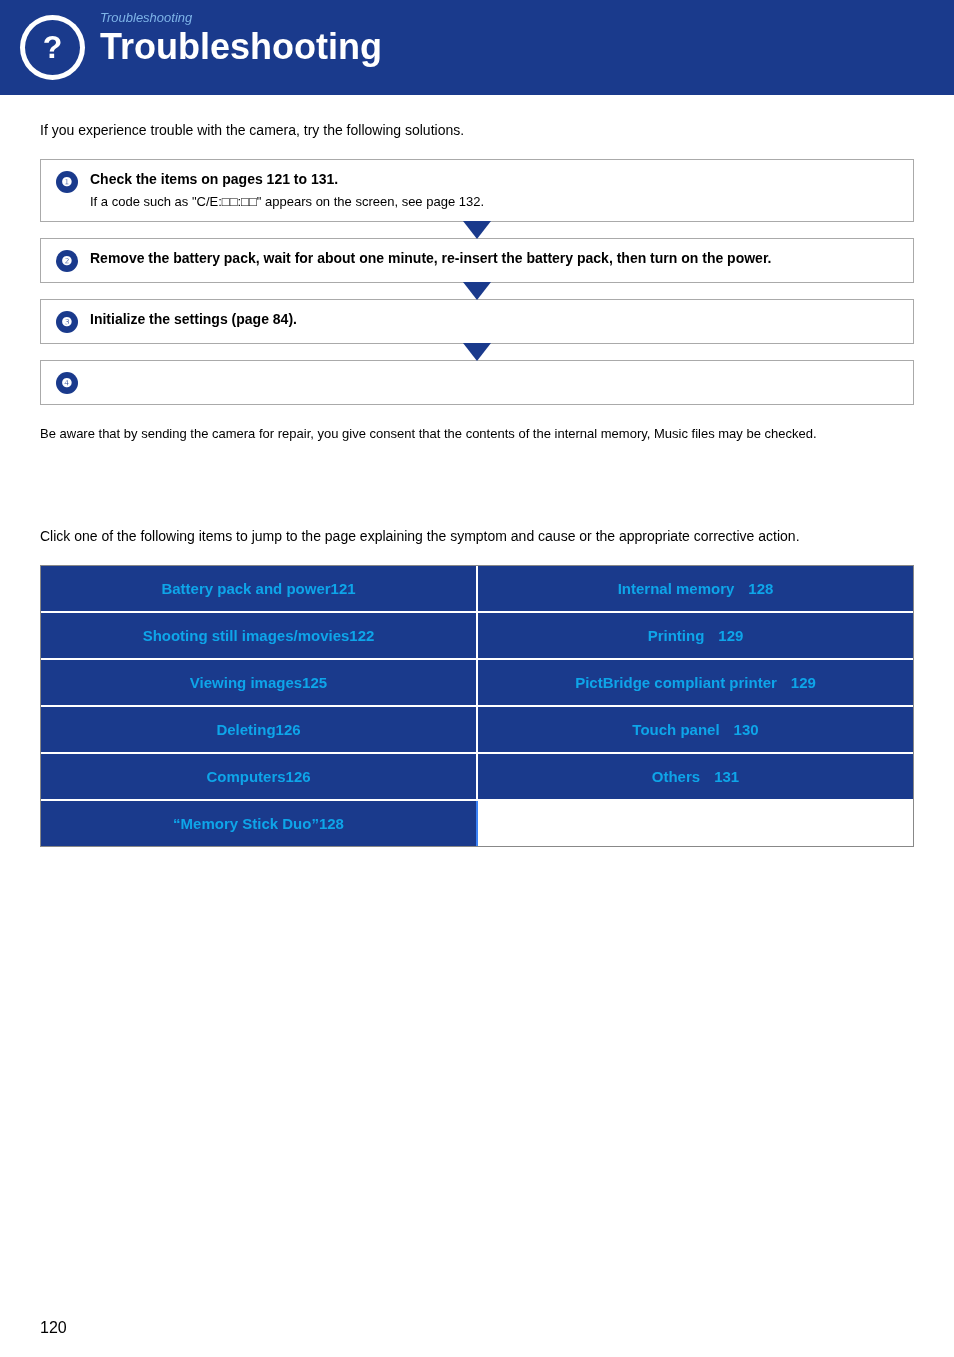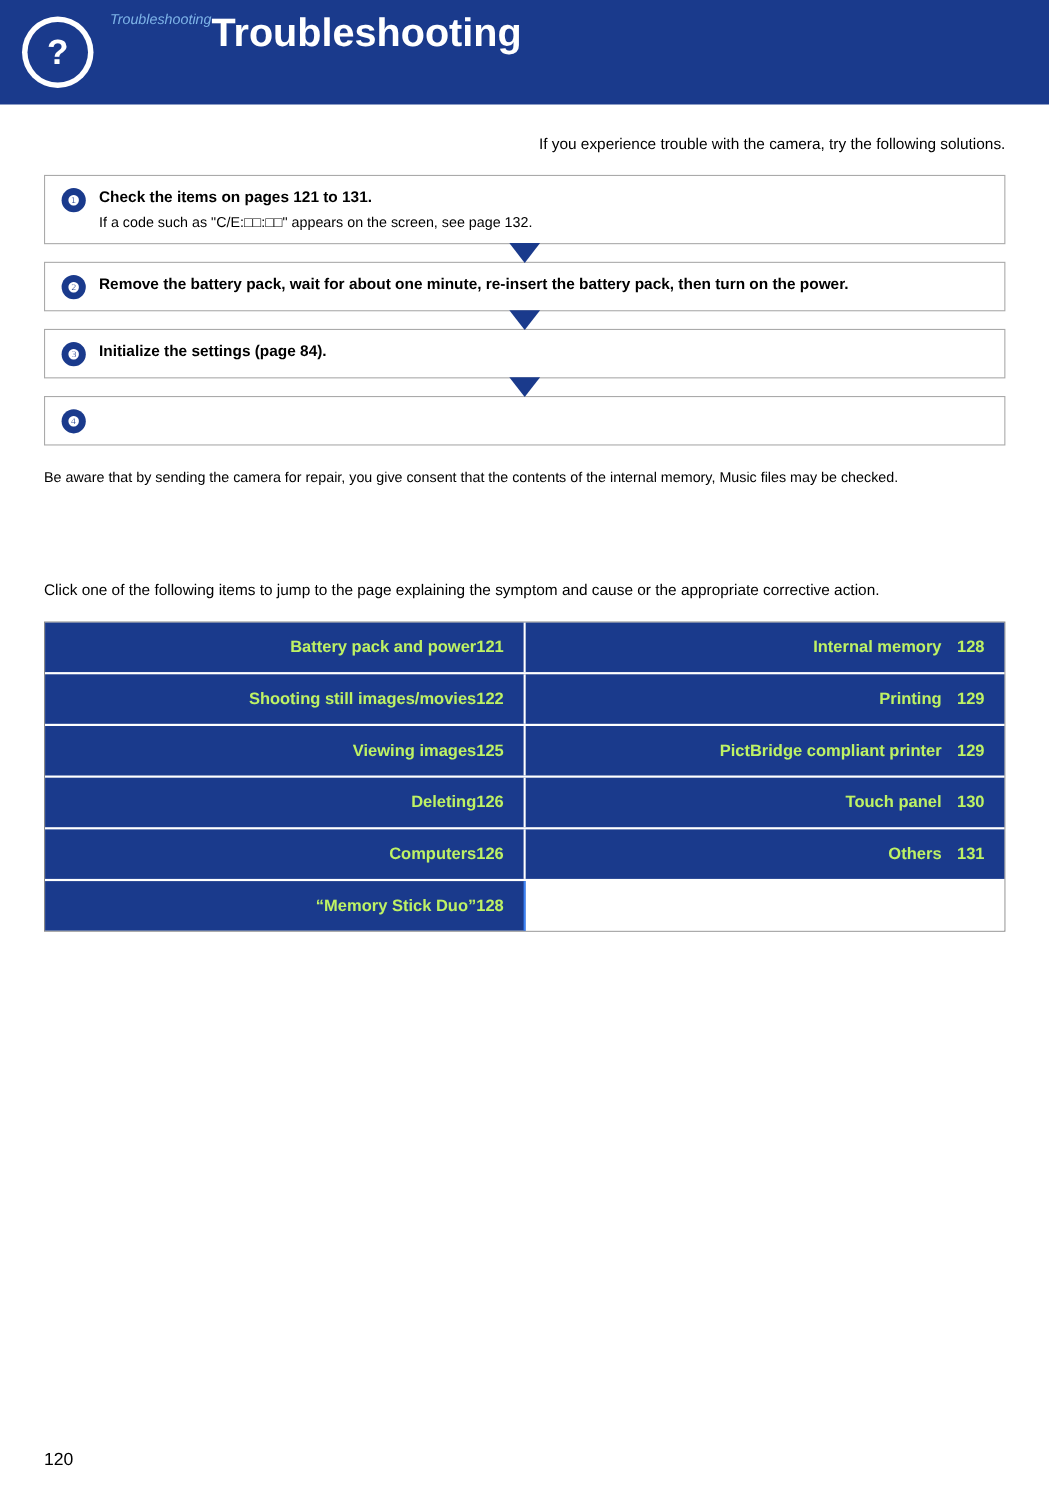--- a/index.html
+++ b/index.html
@@ -41,22 +41,21 @@
       display: flex;
       align-items: center;
       justify-content: center;
       font-size: 32px;
       color: #fff;
       font-weight: bold;
     }
 
     .header-text {
       display: flex;
-      flex-direction: row;
-      text-align: center;
+      flex-direction: column;
     }
 
     .header-subtitle {
       color: #7eb4e8;
       font-style: italic;
       font-size: 13px;
       margin-bottom: 2px;
     }
 
     .header-title {
@@ -67,21 +66,20 @@
     }
 
     .content {
       padding: 25px 40px 40px 40px;
     }
 
     .intro-text {
       font-size: 14px;
       margin-bottom: 18px;
       line-height: 1.5;
-      text-align: right;
     }
 
     .step {
       border: 1px solid #aaa;
       padding: 10px 15px 10px 15px;
       display: flex;
       align-items: flex-start;
       gap: 12px;
       margin-bottom: -1px;
       background: #fff;
@@ -169,26 +167,26 @@
       border-bottom: 2px solid #fff;
     }
 
     .grid-row:last-child {
       border-bottom: none;
     }
 
     .grid-cell {
       flex: 1;
       background: #1a3a8c;
-      color: #bef264;
+      color: #0ea5e9;
       padding: 14px 18px;
       font-weight: bold;
       font-size: 15px;
       display: flex;
-      justify-content: flex-end;
+      justify-content: center;
       align-items: center;
       cursor: pointer;
       border-right: 2px solid #fff;
     }
 
     .grid-cell:last-child {
       border-right: none;
       gap: 14px;
     }
 

